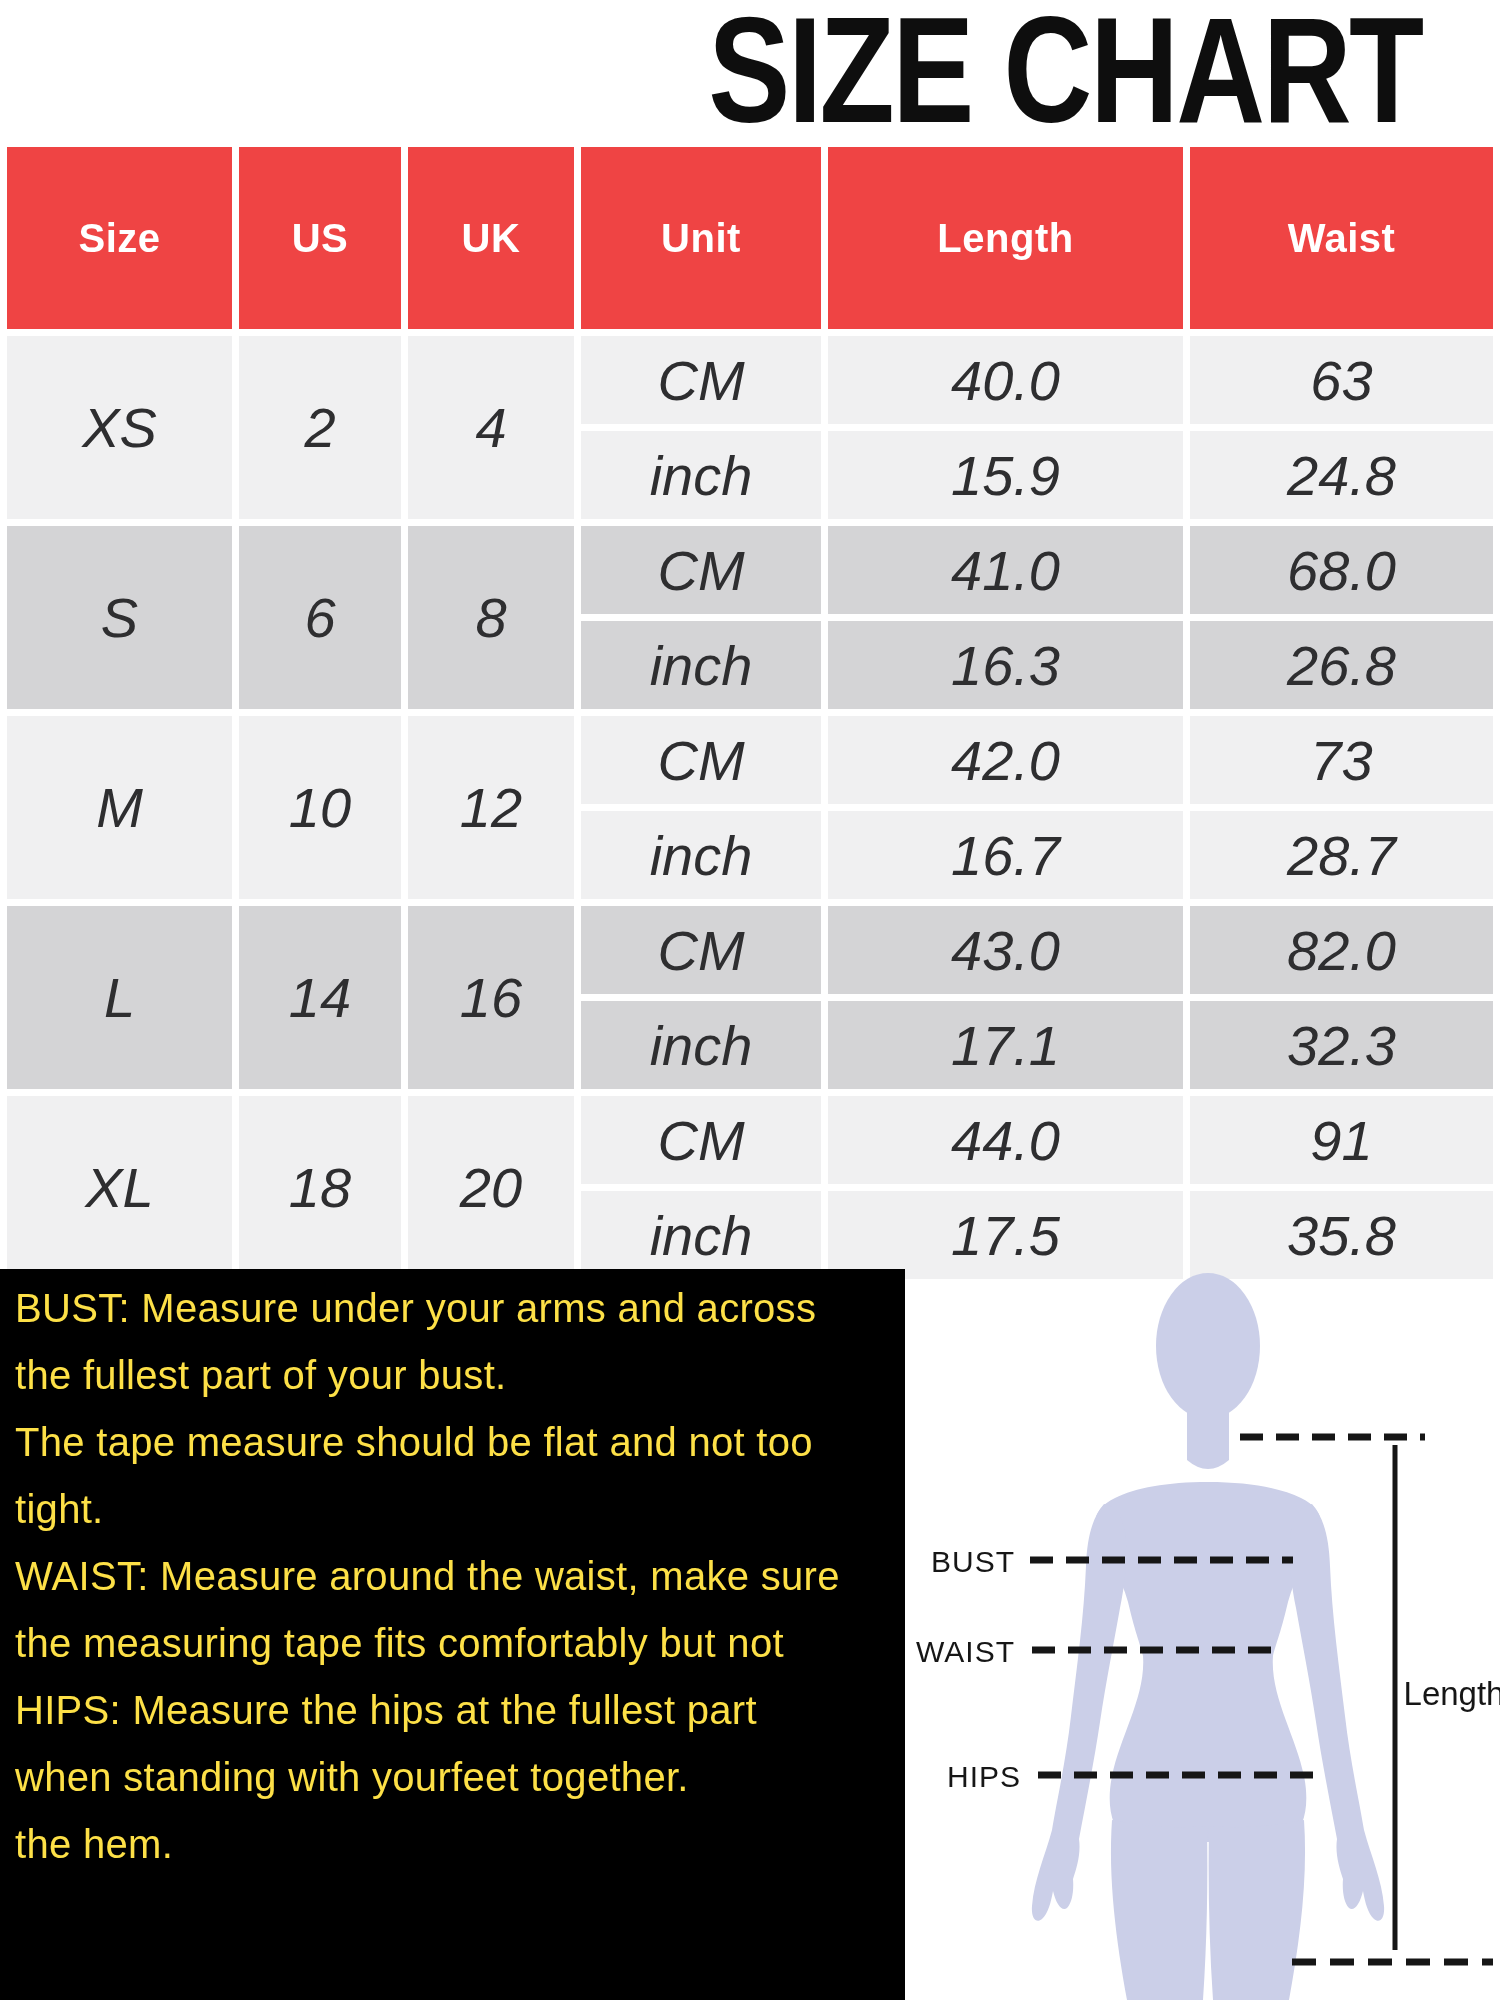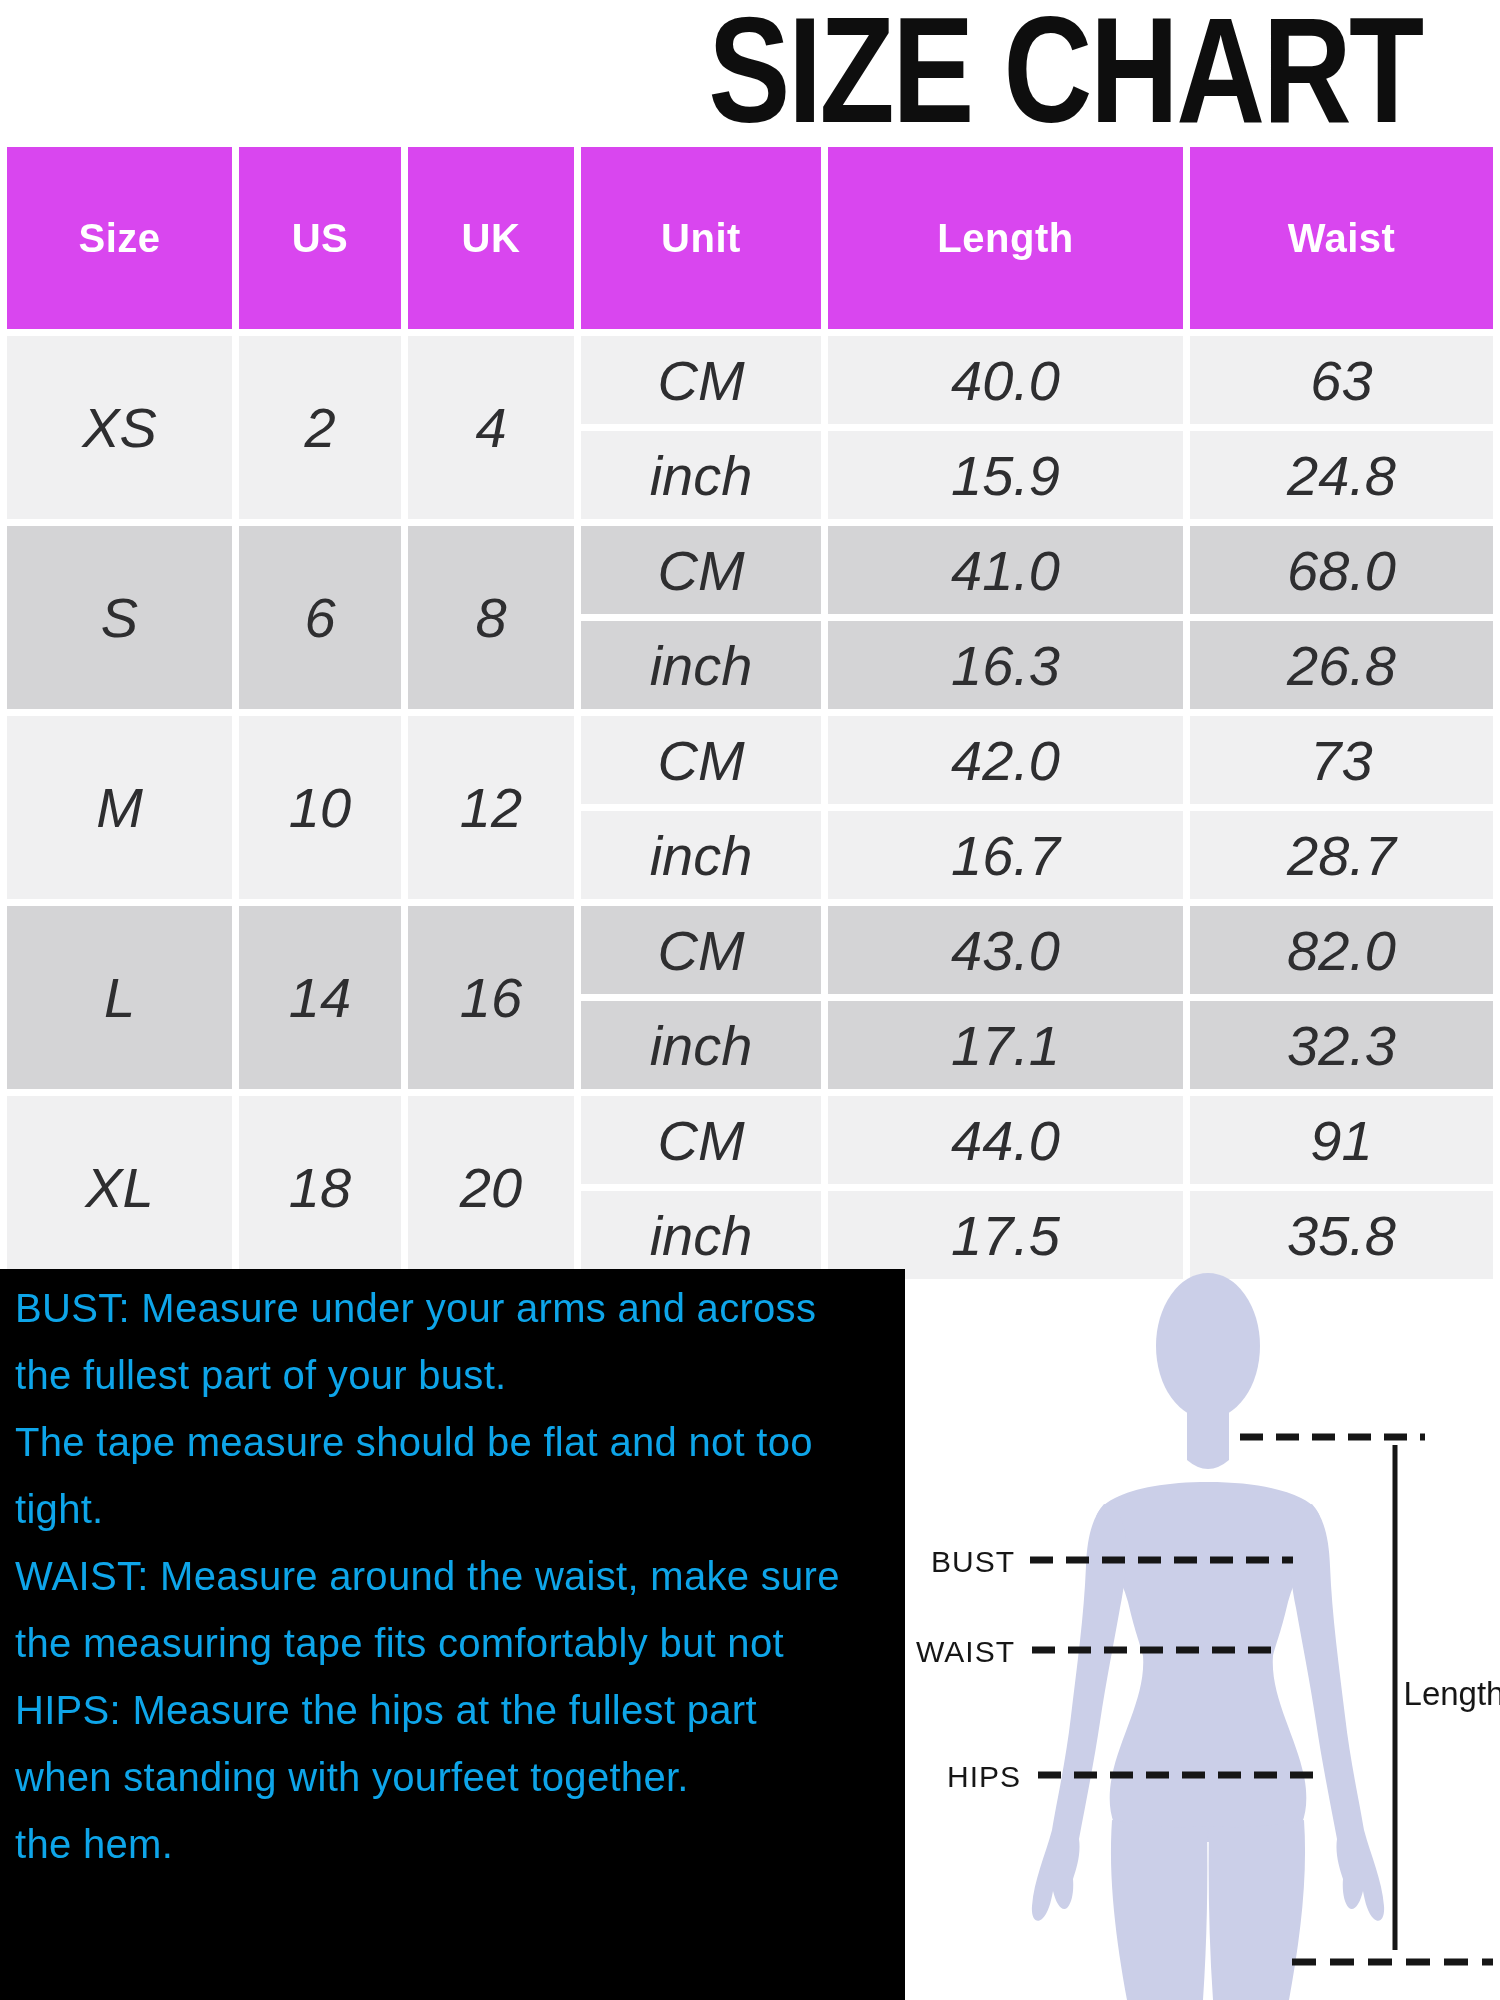--- a/index.html
+++ b/index.html
@@ -13,37 +13,37 @@
   }
   .title{
     font-size:150px;font-weight:700;color:#0e0e0e;line-height:1;
     display:inline-block;transform:scaleX(0.82);letter-spacing:-3px;white-space:nowrap;
   }
   
   table.size-chart{
     width:1500px;border-collapse:separate;border-spacing:7px;table-layout:fixed;
   }
   table.size-chart th{
-    background:#d946ef;color:#ffffff;font-size:40px;font-weight:700;
+    background:#ef4444;color:#ffffff;font-size:40px;font-weight:700;
     height:180px;text-align:center;vertical-align:middle;letter-spacing:0.5px;
   }
   table.size-chart td{
     text-align:center;vertical-align:middle;font-size:56px;font-weight:400;
     color:#2e2e30;height:86px;font-style:italic;
   }
   tr.g-light td{background:#f0f0f1;}
   tr.g-dark td{background:#d4d4d6;}
   
   .bottom{position:absolute;left:0;top:1264px;width:1500px;height:736px;}
   .info-box{
     position:absolute;left:0;top:5px;width:905px;height:731px;background:#000000;
     box-sizing:border-box;padding:6px 0 0 15px;overflow:hidden;
   }
   .info-line{
-    color:#0ea5e9;font-size:40px;line-height:67px;white-space:nowrap;letter-spacing:0.3px;
+    color:#fde047;font-size:40px;line-height:67px;white-space:nowrap;letter-spacing:0.3px;
   }
   .figure-area{position:absolute;left:905px;top:0;width:595px;height:736px;}
   .figure-area svg{display:block;width:595px;height:736px;}
 </style>
 </head>
 <body>
 
 <div class="title-wrap">
   <span class="title">SIZE CHART</span>
 </div>

